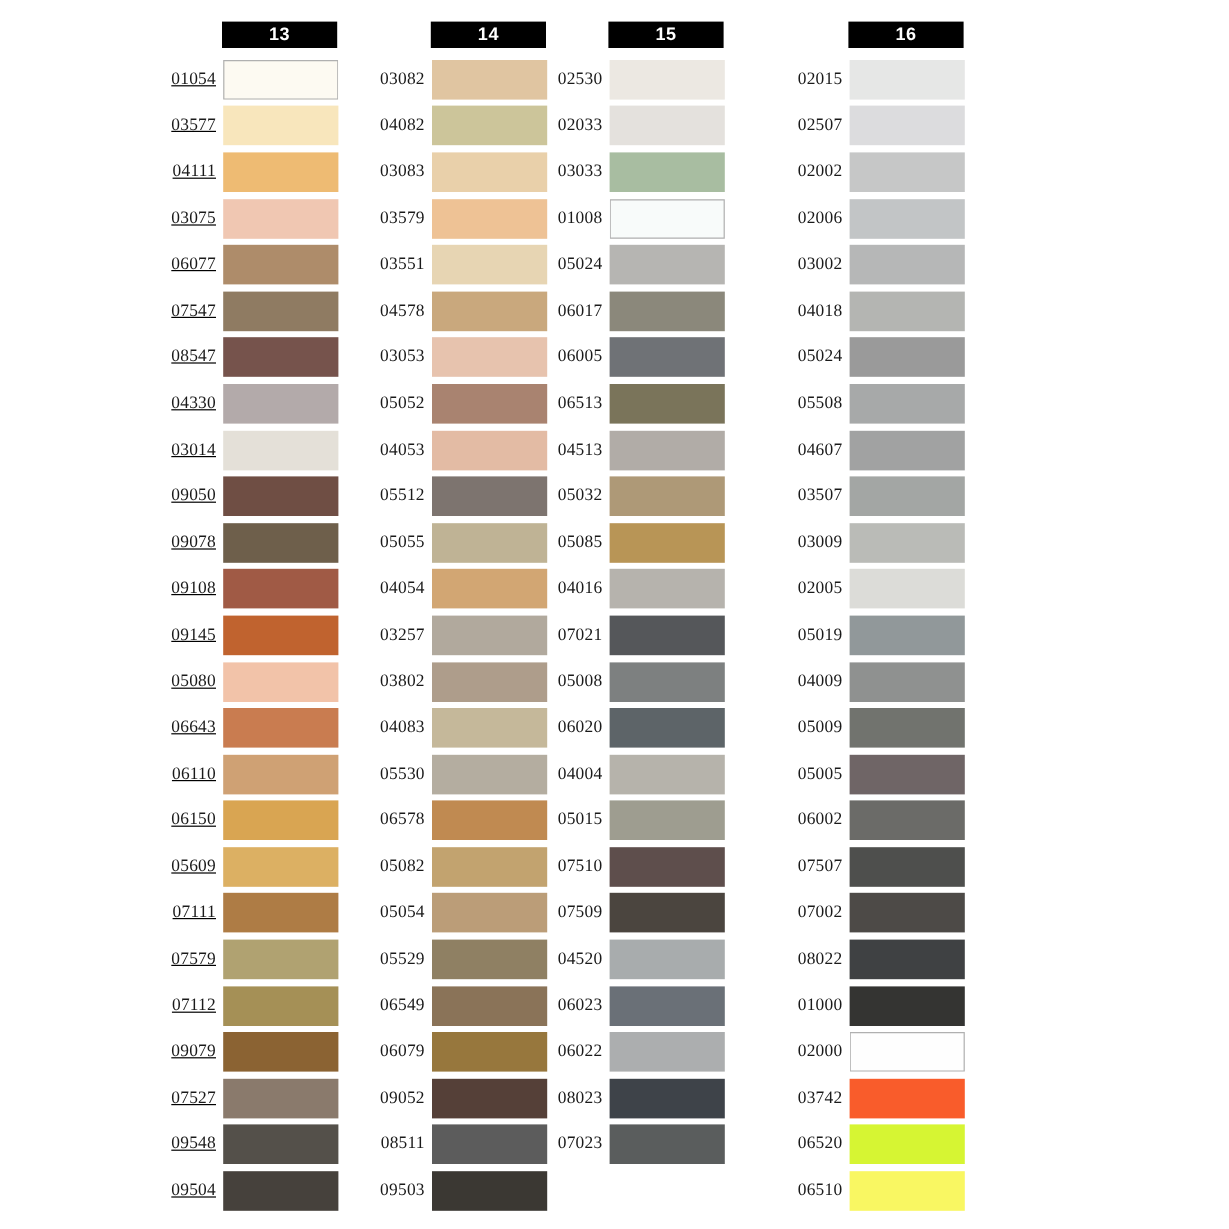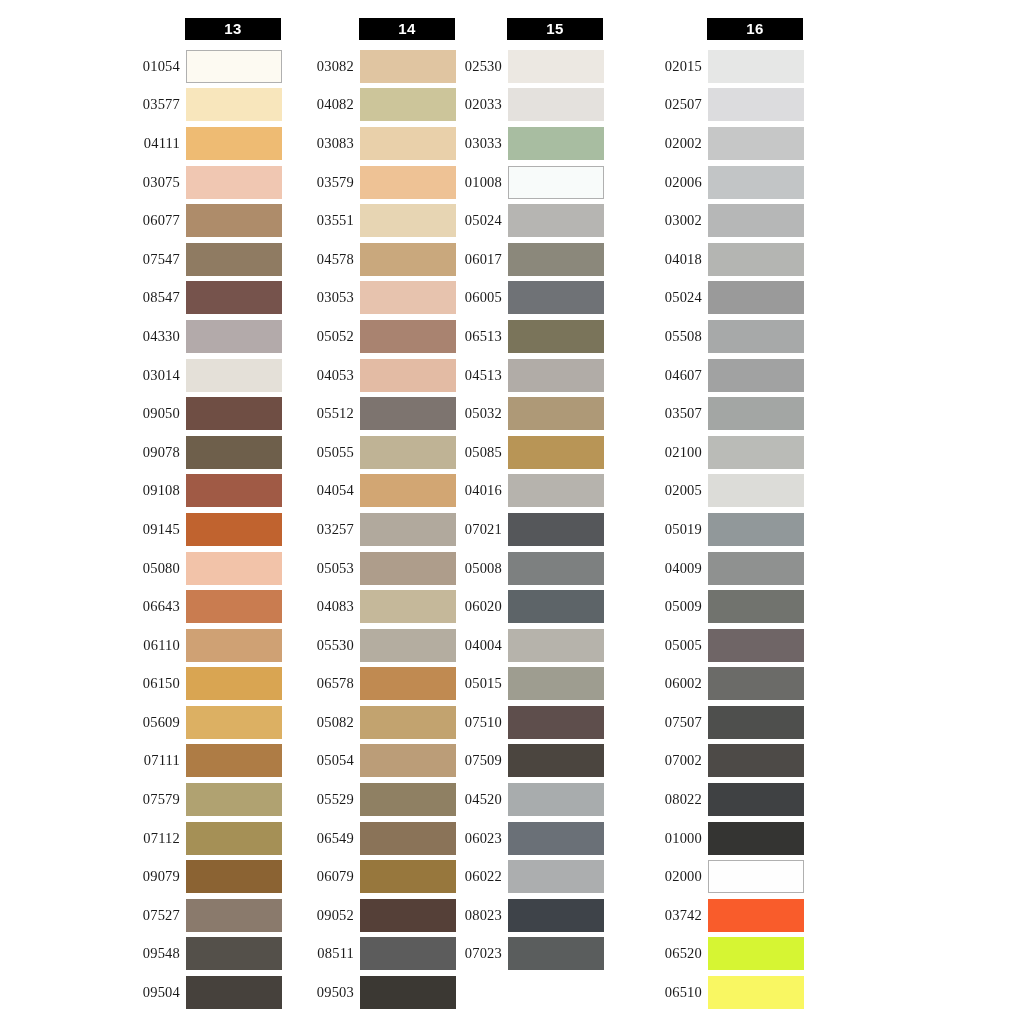--- a/index.html
+++ b/index.html
@@ -66,21 +66,21 @@
   }
   .swatch-chip.outlined {
     box-shadow: inset 0 0 0 1px #b0b0b0;
   }
 </style>
 </head>
 <body>
 
 <div id="chart-root">
 
-<div class="swatch-column" style="left: 110px;">
+<div class="swatch-column" style="left: 110px; text-decoration: underline;">
       <div class="column-header">13</div>
       <div class="swatch-list">
         <div class="swatch-row">
           <div class="swatch-code">01054</div>
           <div class="swatch-chip outlined" style="background: rgb(253, 250, 242);"></div>
         </div>
         <div class="swatch-row">
           <div class="swatch-code">03577</div>
           <div class="swatch-chip" style="background: rgb(248, 230, 188);"></div>
         </div>
@@ -227,21 +227,21 @@
         </div>
         <div class="swatch-row">
           <div class="swatch-code">04054</div>
           <div class="swatch-chip" style="background: rgb(210, 166, 115);"></div>
         </div>
         <div class="swatch-row">
           <div class="swatch-code">03257</div>
           <div class="swatch-chip" style="background: rgb(177, 169, 157);"></div>
         </div>
         <div class="swatch-row">
-          <div class="swatch-code">05053</div>
+          <div class="swatch-code">03802</div>
           <div class="swatch-chip" style="background: rgb(174, 157, 139);"></div>
         </div>
         <div class="swatch-row">
           <div class="swatch-code">04083</div>
           <div class="swatch-chip" style="background: rgb(197, 184, 154);"></div>
         </div>
         <div class="swatch-row">
           <div class="swatch-code">05530</div>
           <div class="swatch-chip" style="background: rgb(180, 173, 160);"></div>
         </div>
@@ -421,21 +421,21 @@
         </div>
         <div class="swatch-row">
           <div class="swatch-code">04607</div>
           <div class="swatch-chip" style="background: rgb(161, 162, 162);"></div>
         </div>
         <div class="swatch-row">
           <div class="swatch-code">03507</div>
           <div class="swatch-chip" style="background: rgb(163, 166, 164);"></div>
         </div>
         <div class="swatch-row">
-          <div class="swatch-code">02100</div>
+          <div class="swatch-code">03009</div>
           <div class="swatch-chip" style="background: rgb(186, 187, 183);"></div>
         </div>
         <div class="swatch-row">
           <div class="swatch-code">02005</div>
           <div class="swatch-chip" style="background: rgb(220, 220, 216);"></div>
         </div>
         <div class="swatch-row">
           <div class="swatch-code">05019</div>
           <div class="swatch-chip" style="background: rgb(145, 152, 154);"></div>
         </div>

